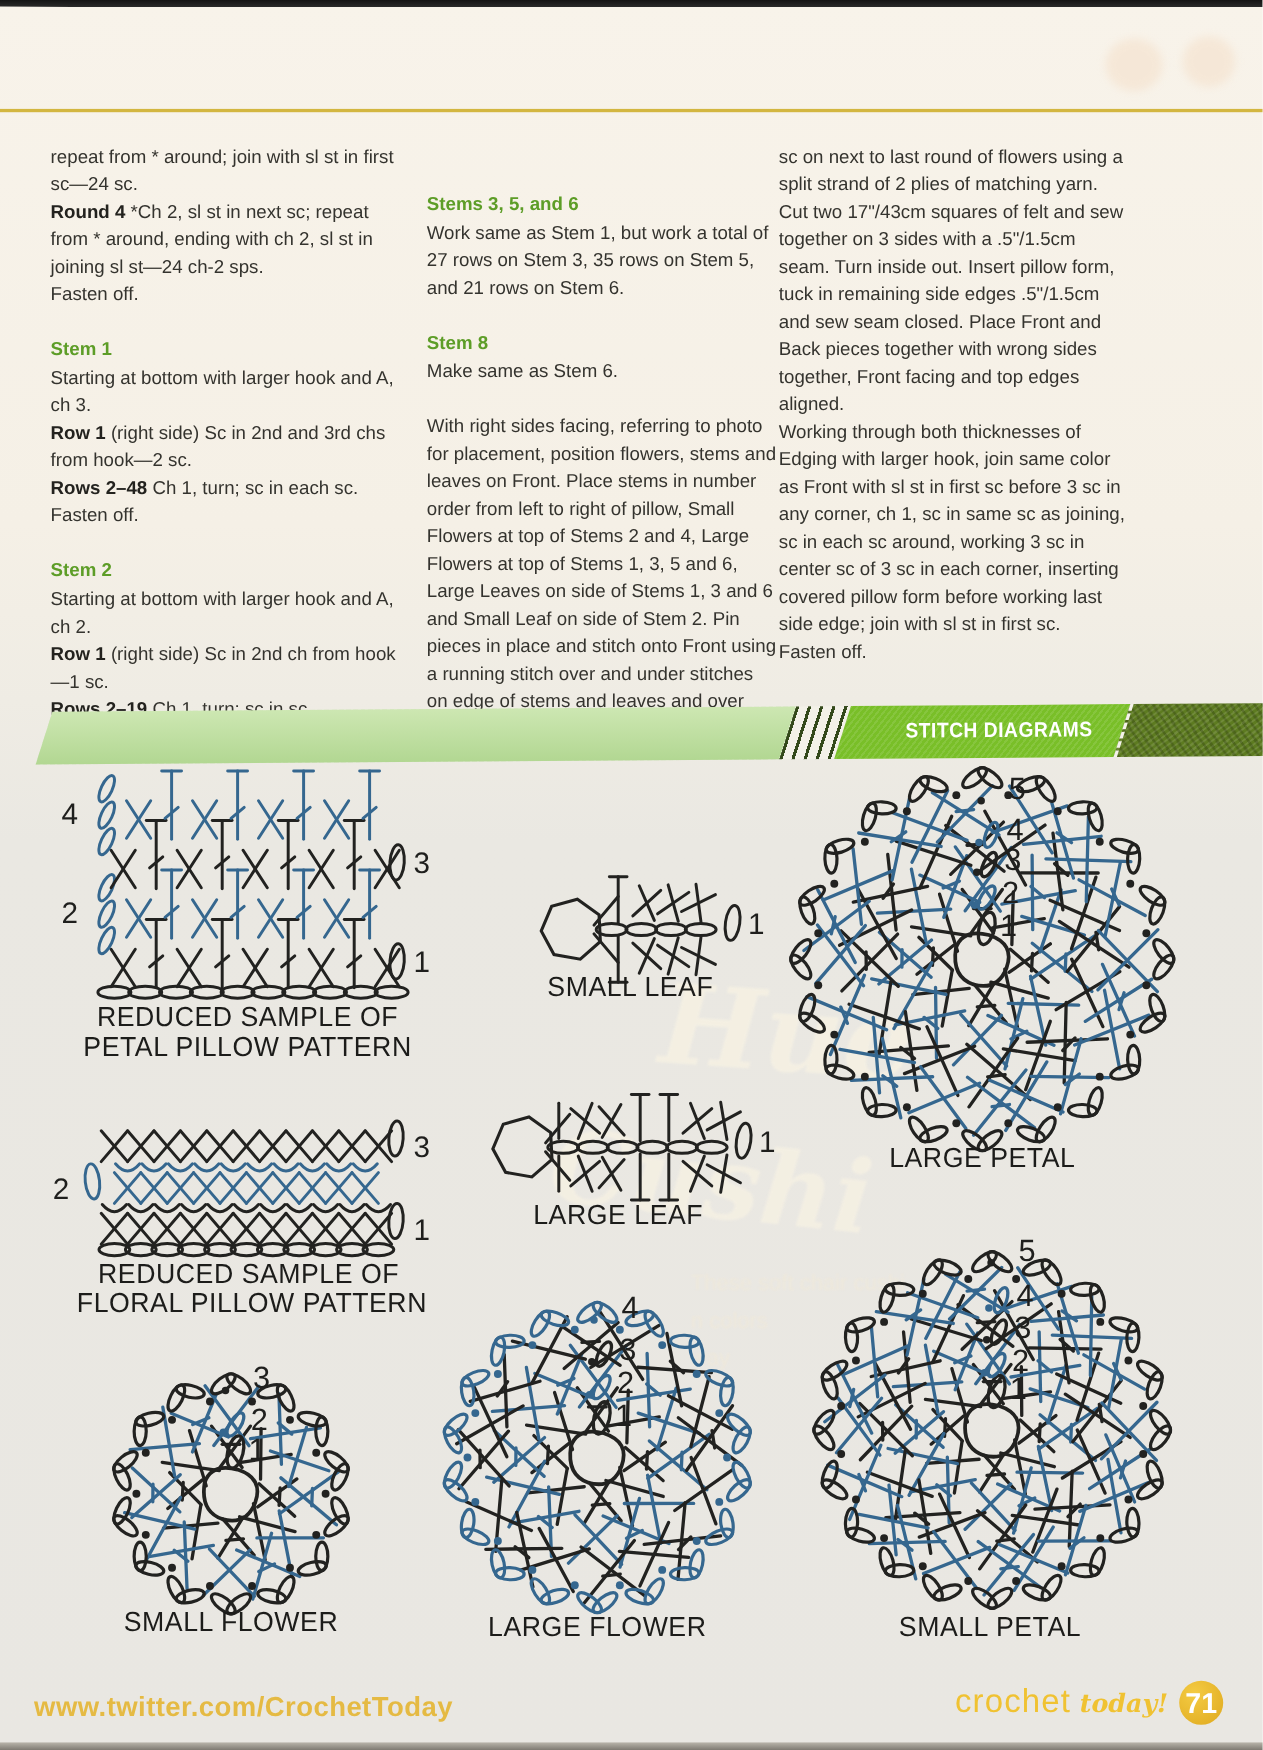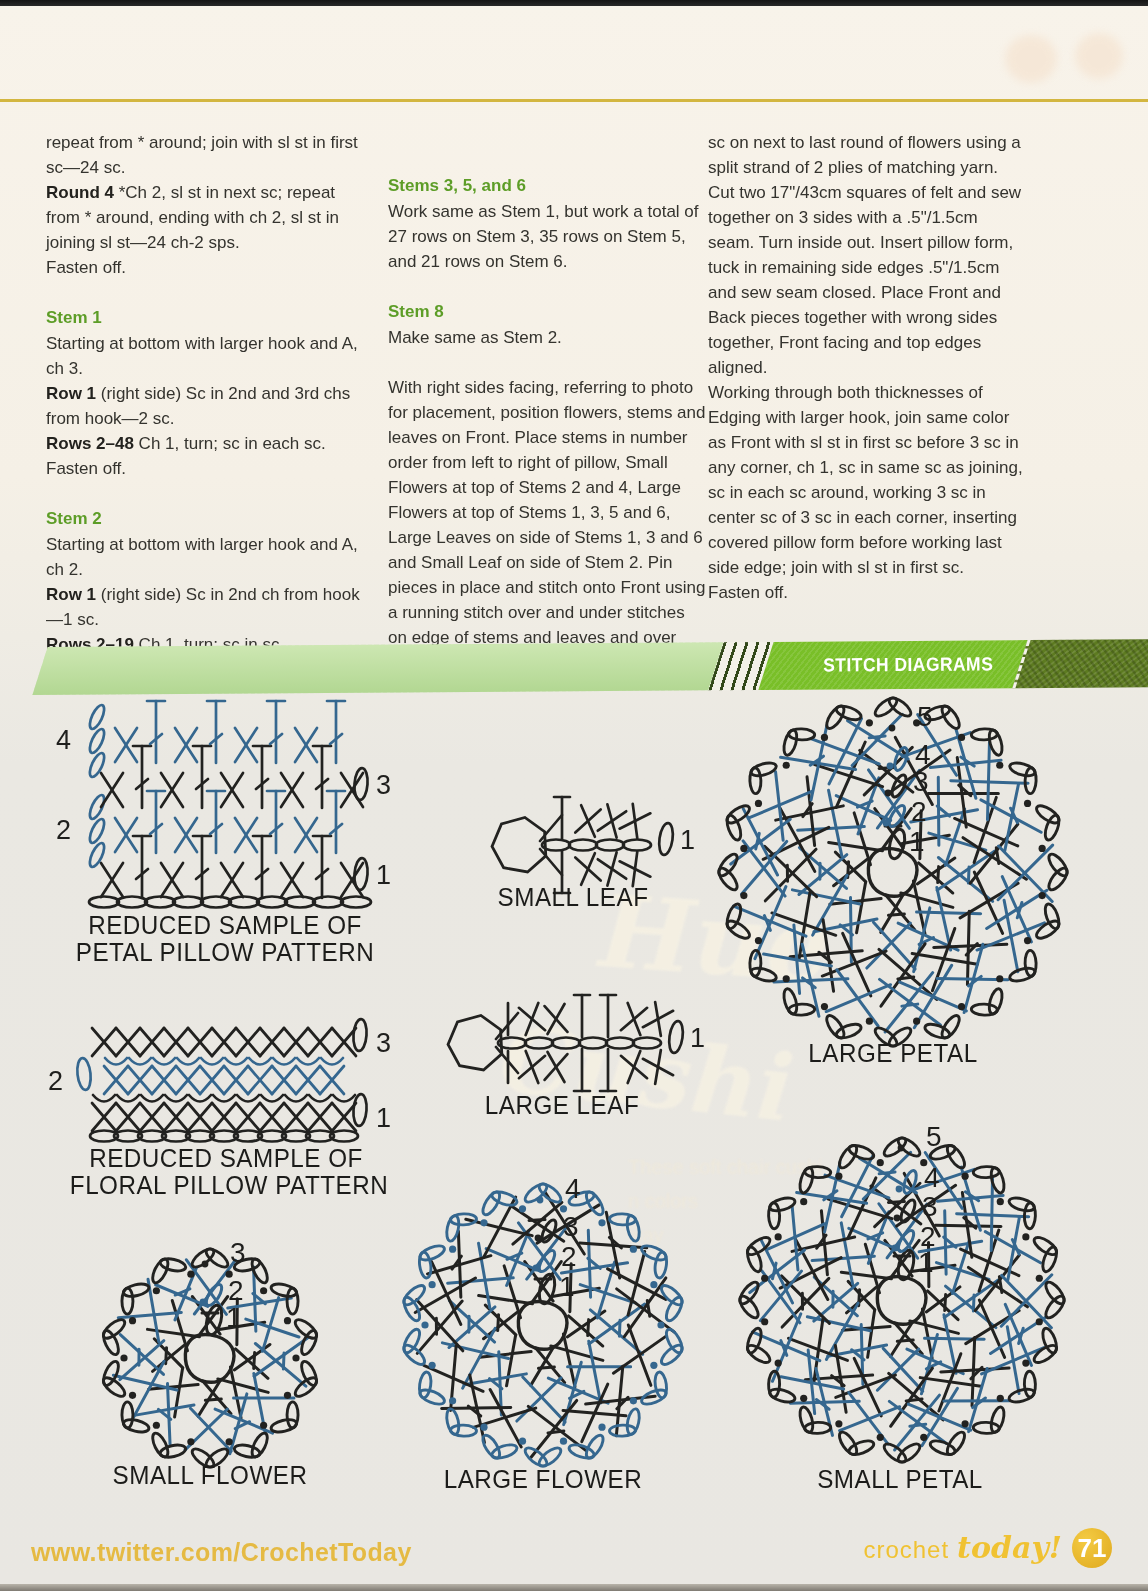--- a/index.html
+++ b/index.html
@@ -39,22 +39,22 @@
     z-index:1;filter:blur(1px);white-space:nowrap;}
   .ghost-sm{position:absolute;color:#efe9da;font-size:20px;line-height:34px;z-index:1;filter:blur(1.2px);opacity:.9;}
 
   #diag{position:absolute;left:0;top:0;z-index:2;}
 
   .cap{position:absolute;z-index:3;text-align:center;color:#1c1c1a;font-size:25px;line-height:27px;
     letter-spacing:.5px;transform:scaleX(.97);white-space:nowrap;}
 
   .footer-url{position:absolute;left:31px;top:1538px;font-size:25px;font-weight:bold;color:#e5ba43;letter-spacing:.4px;z-index:3;}
   .logo{position:absolute;right:86px;top:1530px;z-index:3;color:#f0c232;white-space:nowrap;}
-  .logo .w1{font-size:24px;letter-spacing:1px;}
-  .logo .w2{font-family:"DejaVu Serif",serif;font-style:italic;font-weight:bold;font-size:30px;margin-left:8px;}
+  .logo .w1{font-size:30px;letter-spacing:1px;}
+  .logo .w2{font-family:"DejaVu Serif",serif;font-style:italic;font-weight:bold;font-size:23px;margin-left:8px;}
   .page-badge{position:absolute;right:36px;top:1528px;width:40px;height:40px;border-radius:50%;z-index:3;
     background:radial-gradient(circle at 35% 30%,#f4cb43,#dfa91e);display:flex;align-items:center;justify-content:center;
     color:#fff;font-size:26px;font-weight:bold;}
 </style>
 </head>
 <body>
 
 <div class="page">
 
   <div class="top-edge"></div>
@@ -74,21 +74,21 @@
       <div class="h">Stem 2</div>
       <p><span>Starting at bottom with larger hook and A, ch 2.</span></p>
       <p><b>Row 1 </b><span>(right side) Sc in 2nd ch from hook—1 sc.</span></p>
       <p><b>Rows 2–19 </b><span>Ch 1, turn; sc in sc.</span></p>
       <p><span>Fasten off.</span></p>
     </div>
   <div class="col" id="col2" style="left:388px;margin-top:43px;">
       <div class="h" style="margin-top: 0px;">Stems 3, 5, and 6</div>
       <p><span>Work same as Stem 1, but work a total of 27 rows on Stem 3, 35 rows on Stem 5, and 21 rows on Stem 6.</span></p>
       <div class="h">Stem 8</div>
-      <p><span>Make same as Stem 2.</span></p>
+      <p><span>Make same as Stem 6.</span></p>
       <p class="gap"><span>With right sides facing, referring to photo for placement, position flowers, stems and leaves on Front. Place stems in number order from left to right of pillow, Small Flowers at top of Stems 2 and 4, Large Flowers at top of Stems 1, 3, 5 and 6, Large Leaves on side of Stems 1, 3 and 6 and Small Leaf on side of Stem 2. Pin pieces in place and stitch onto Front using a running stitch over and under stitches on edge of stems and leaves and over and under</span></p>
     </div>
   <div class="col" id="col3" style="left:708px;">
       <p><span>sc on next to last round of flowers using a split strand of 2 plies of matching yarn.</span></p>
       <p><span>Cut two 17"/43cm squares of felt and sew together on 3 sides with a .5"/1.5cm seam. Turn inside out. Insert pillow form, tuck in remaining side edges .5"/1.5cm and sew seam closed. Place Front and Back pieces together with wrong sides together, Front facing and top edges aligned.</span></p>
       <p><span>Working through both thicknesses of Edging with larger hook, join same color as Front with sl st in first sc before 3 sc in any corner, ch 1, sc in same sc as joining, sc in each sc around, working 3 sc in center sc of 3 sc in each corner, inserting covered pillow form before working last side edge; join with sl st in first sc.</span></p>
       <p><span>Fasten off.</span></p>
     </div>
 
   <div class="banner">

